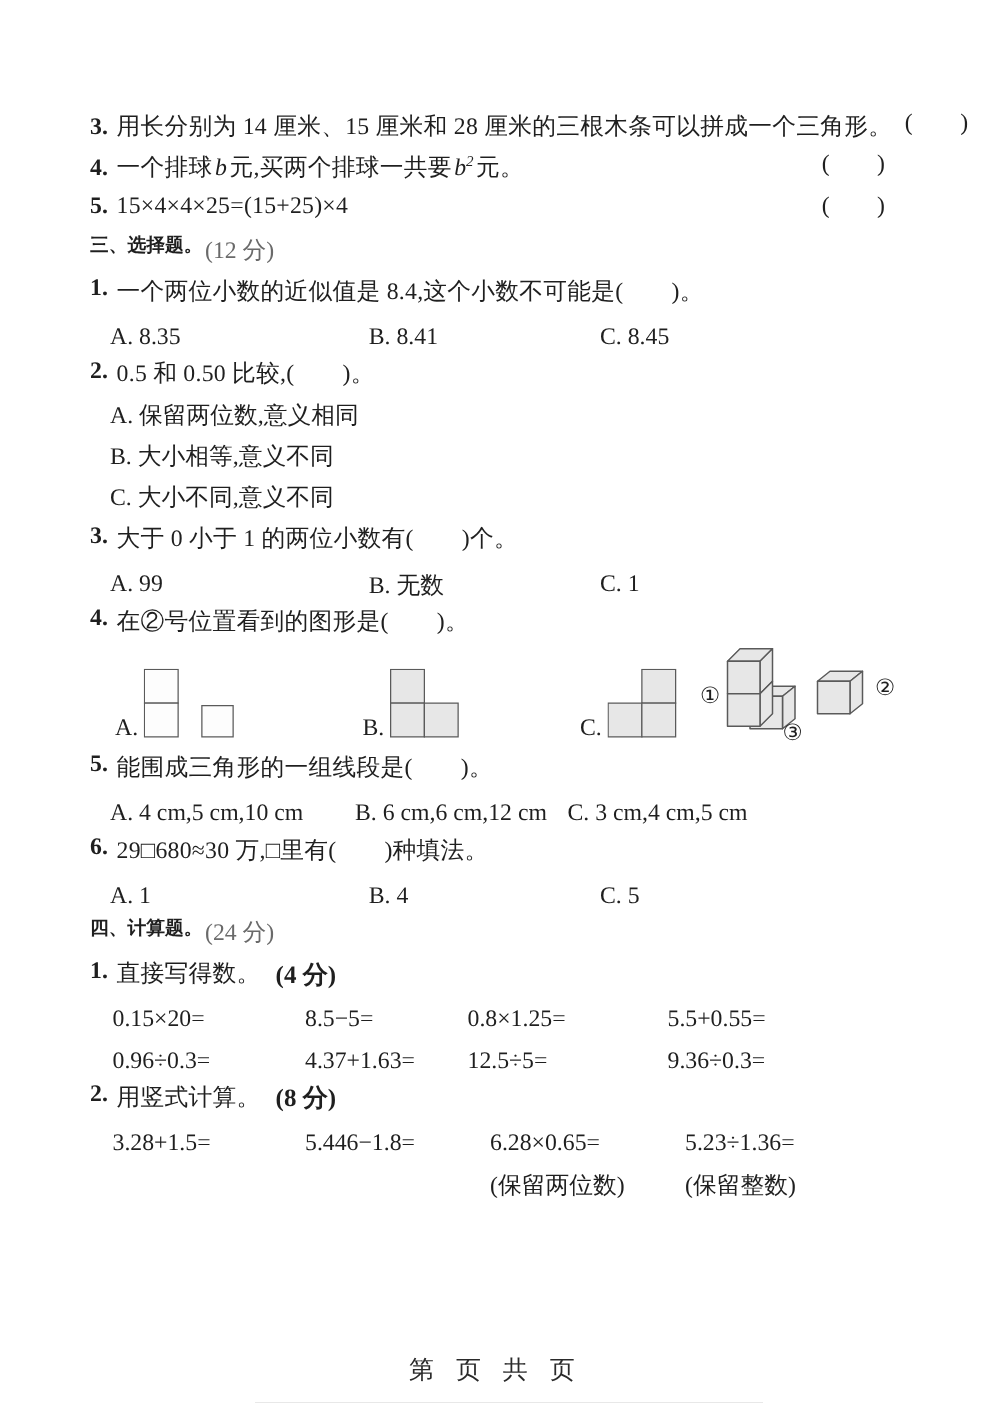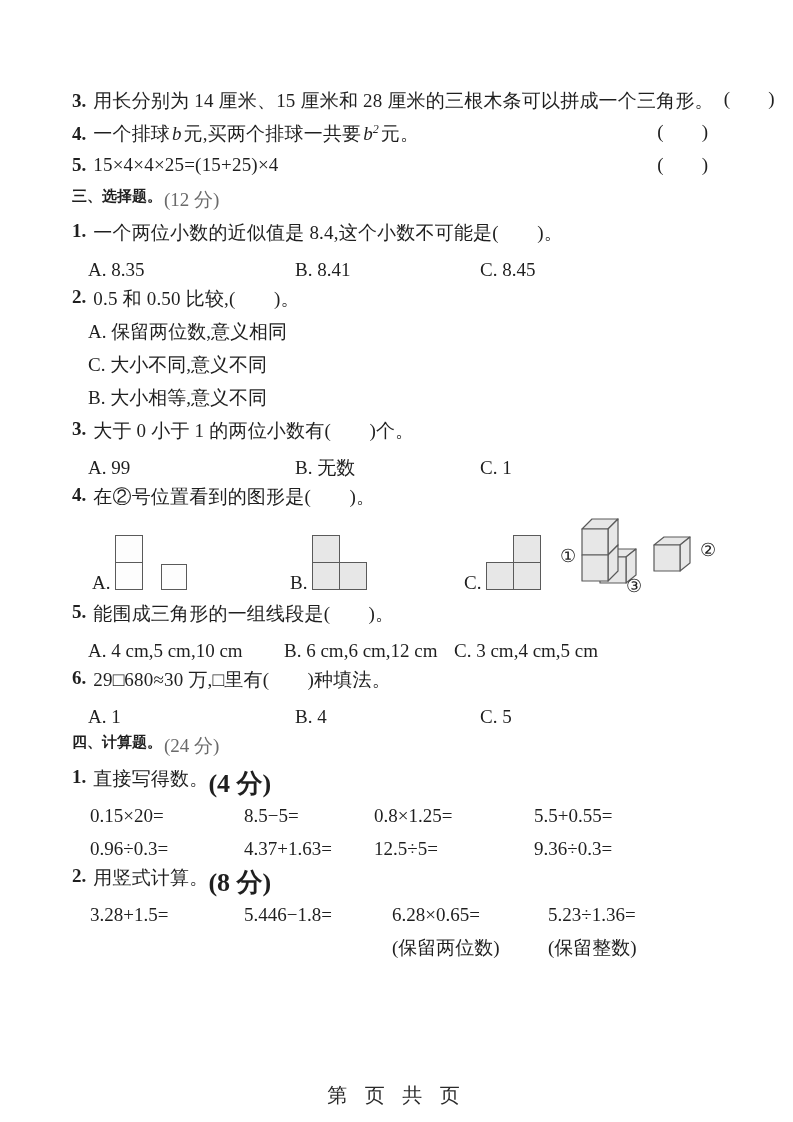--- a/index.html
+++ b/index.html
@@ -7,21 +7,21 @@
         font-family:"Liberation Serif","DejaVu Serif",serif;color:var(--text,#1f1f1f);overflow:hidden;}
   .content{position:absolute;left:72px;top:88px;width:636px;}
   .line{height:33px;display:flex;align-items:flex-start;font-size:19px;white-space:nowrap;}
   .row{height:33px;display:grid;align-items:center;font-size:19px;white-space:nowrap;}
   .qnum{font-weight:bold;margin-right:7px;}
   .judge{justify-content:space-between;}
   .qtext{letter-spacing:0.2px;}
   .blank{flex:0 0 auto;margin-left:10px;}
   .heading{font-size:15px;font-weight:bold;}
   .score{font-weight:normal;color:var(--muted,#555);font-size:19px;margin-left:2px;}
-  .subscore{font-weight:bold;color:var(--text,#1f1f1f);font-size:26px;margin-left:0;}
+  .subscore{font-weight:bold;color:var(--text,#1f1f1f);font-size:20px;margin-left:12px;}
   .optline{padding-left:16px;}
   .opts-std{grid-template-columns:207px 185px 1fr;padding-left:16px;}
   .opts-cm{grid-template-columns:196px 170px 1fr;padding-left:16px;}
   .calcrow{grid-template-columns:154px 130px 160px 1fr;padding-left:18px;}
   .vertrow{grid-template-columns:154px 148px 156px 1fr;padding-left:18px;}
   .var{font-style:italic;font-family:"Liberation Serif",serif;padding:0 2px;}
   sup{font-size:12px;line-height:0;}
   .figrow{position:relative;height:84px;}
   .figgroup{position:absolute;top:18px;display:flex;align-items:flex-end;gap:5px;}
   .figlabel{font-size:19px;line-height:1;margin-bottom:-1px;}
@@ -71,24 +71,24 @@
     </div>
 
     <div class="line">
       <b class="qnum">2.</b>
       <span class="qtext">0.5 和 0.50 比较,(  )。</span>
     </div>
     <div class="line optline">
       <span>A. 保留两位数,意义相同</span>
     </div>
     <div class="line optline">
+      <span>B. 大小相等,意义不同</span>
+    </div>
+    <div class="line optline">
       <span>C. 大小不同,意义不同</span>
-    </div>
-    <div class="line optline">
-      <span>B. 大小相等,意义不同</span>
     </div>
 
     <div class="line">
       <b class="qnum">3.</b>
       <span class="qtext">大于 0 小于 1 的两位小数有(  )个。</span>
     </div>
     <div class="row opts-std">
       <span>A. 99</span>
       <span>B. 无数</span>
       <span>C. 1</span>

